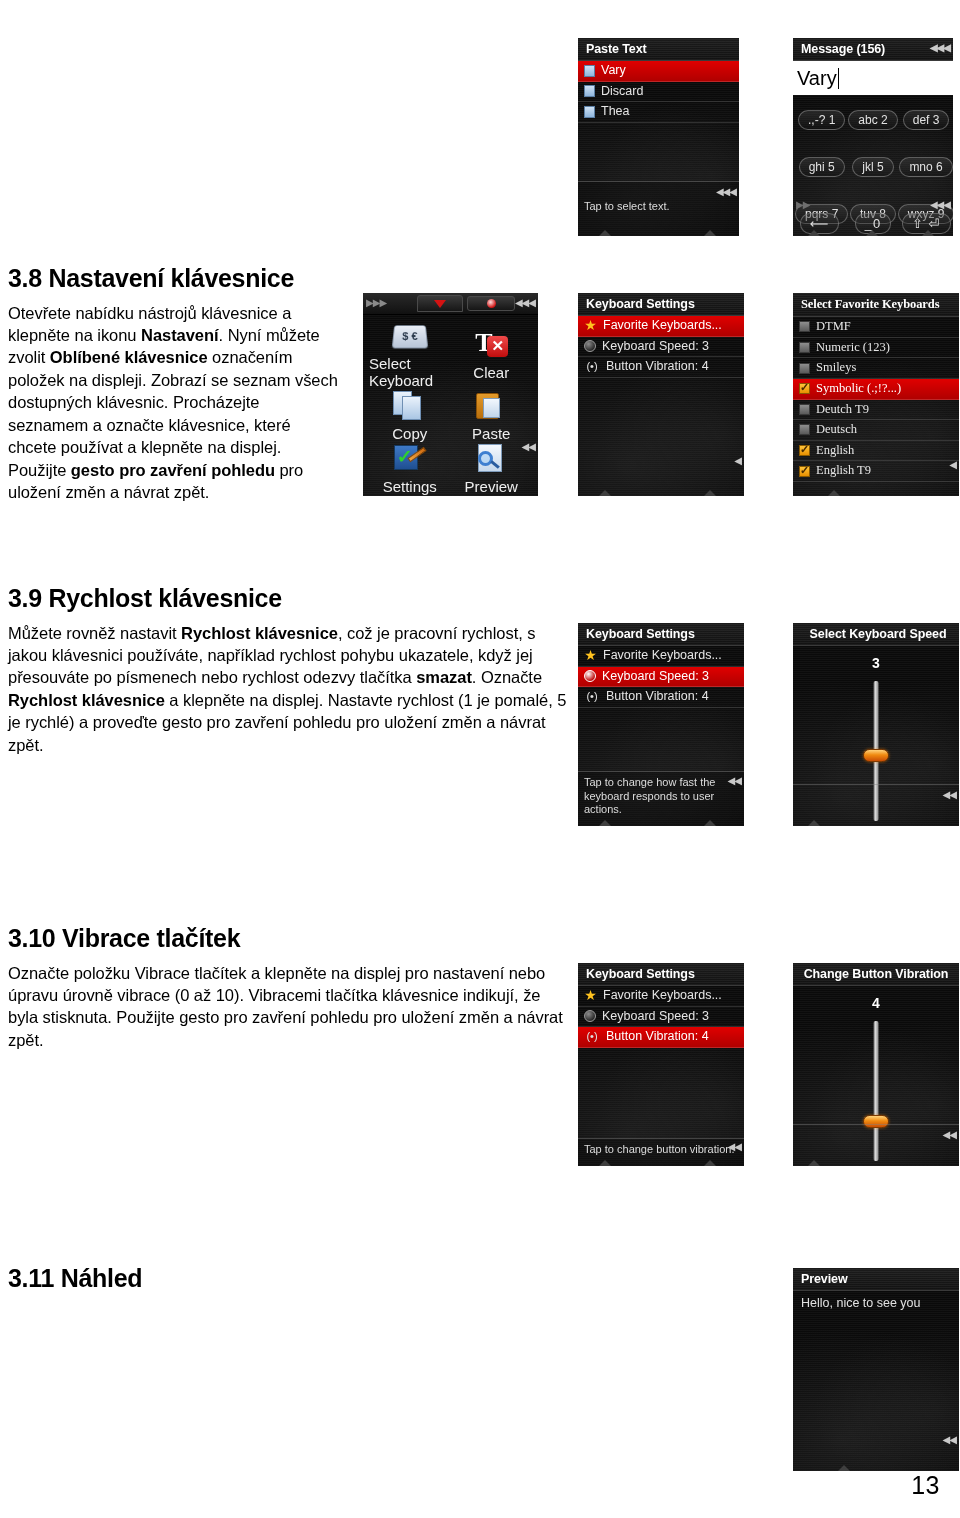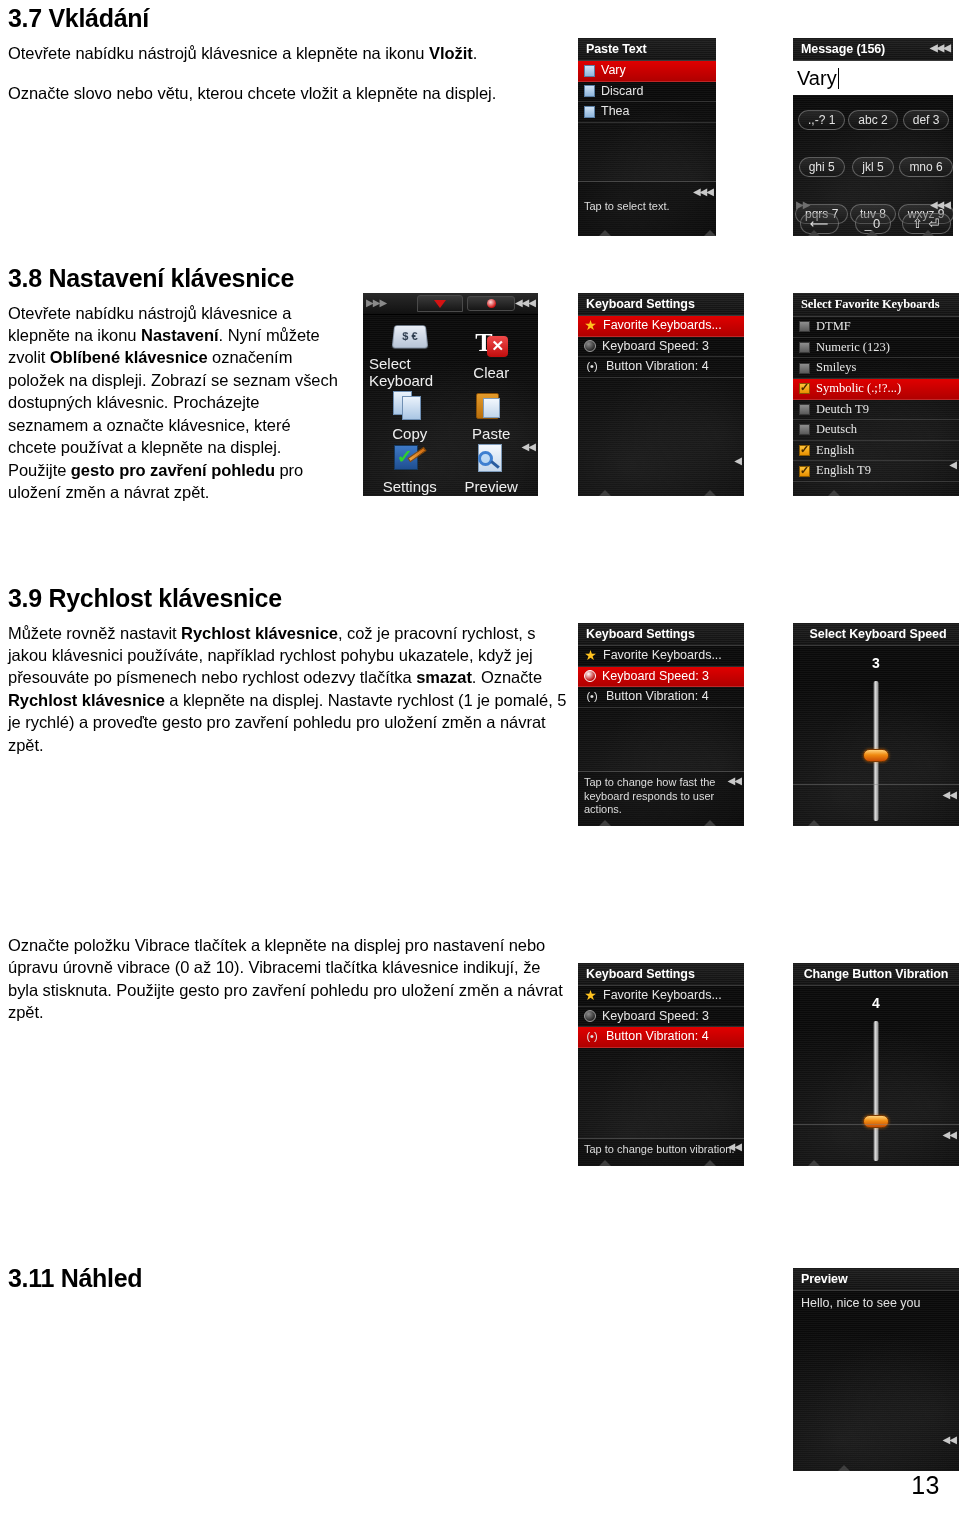--- a/index.html
+++ b/index.html
@@ -313,27 +313,22 @@
   .sl-bottom {
     position:absolute; left:0; right:0; bottom:0; height: 42px;
     border-top: 1px solid rgba(130,130,130,0.45);
   }
 </style>
 </head>
 <body>
 
 <div class="page">
 
-  <div style="position:absolute;left:8px;top:5px;width:545px;">
-    <h2 class="sec">3.7 Vkládání</h2>
-    <p class="body" style="margin-top:9px;"><span>Otevřete nabídku nástrojů klávesnice a klepněte na ikonu </span><b>Vložit</b><span>.</span></p>
-    <p class="body" style="margin-top:18px;">Označte slovo nebo větu, kterou chcete vložit a klepněte na displej.</p>
-  </div>
-
-  <div class="panel" style="left:578px;top:38px;width:138px;height:198px;">
+
+  <div class="panel" style="left:578px;top:38px;width:161px;height:198px;">
     <div class="title">Paste Text</div>
     <div class="rowlist">
       <div class="row sel">
         <span class="ico-doc"></span>
         <span>Vary</span>
       </div>
       <div class="row">
         <span class="ico-doc"></span>
         <span>Discard</span>
       </div>
@@ -574,20 +569,21 @@
     <div class="sl-track-wrap">
       <div class="sl-track"></div>
       <div class="sl-thumb" style="top:78px;"></div>
     </div>
     <div class="sl-bottom"></div>
     <div class="arrows-r" style="bottom:26px;">◀◀</div>
     <div class="nub" style="left:14px;"></div>
   </div>
 
   <div style="position:absolute;left:8px;top:925px;width:560px;">
+    <h2 class="sec">3.10 Vibrace tlačítek</h2>
     <p class="body" style="margin-top:9px;">Označte položku Vibrace tlačítek a klepněte na displej pro nastavení nebo úpravu úrovně vibrace (0 až 10). Vibracemi tlačítka klávesnice indikují, že byla stisknuta. Použijte gesto pro zavření pohledu pro uložení změn a návrat zpět.</p>
   </div>
 
   <div class="panel" style="left:578px;top:963px;width:166px;height:203px;">
     <div class="title">Keyboard Settings</div>
     <div class="rowlist">
       <div class="row">
         <span class="ico-star">★</span>
         <span>Favorite Keyboards...</span>
       </div>

